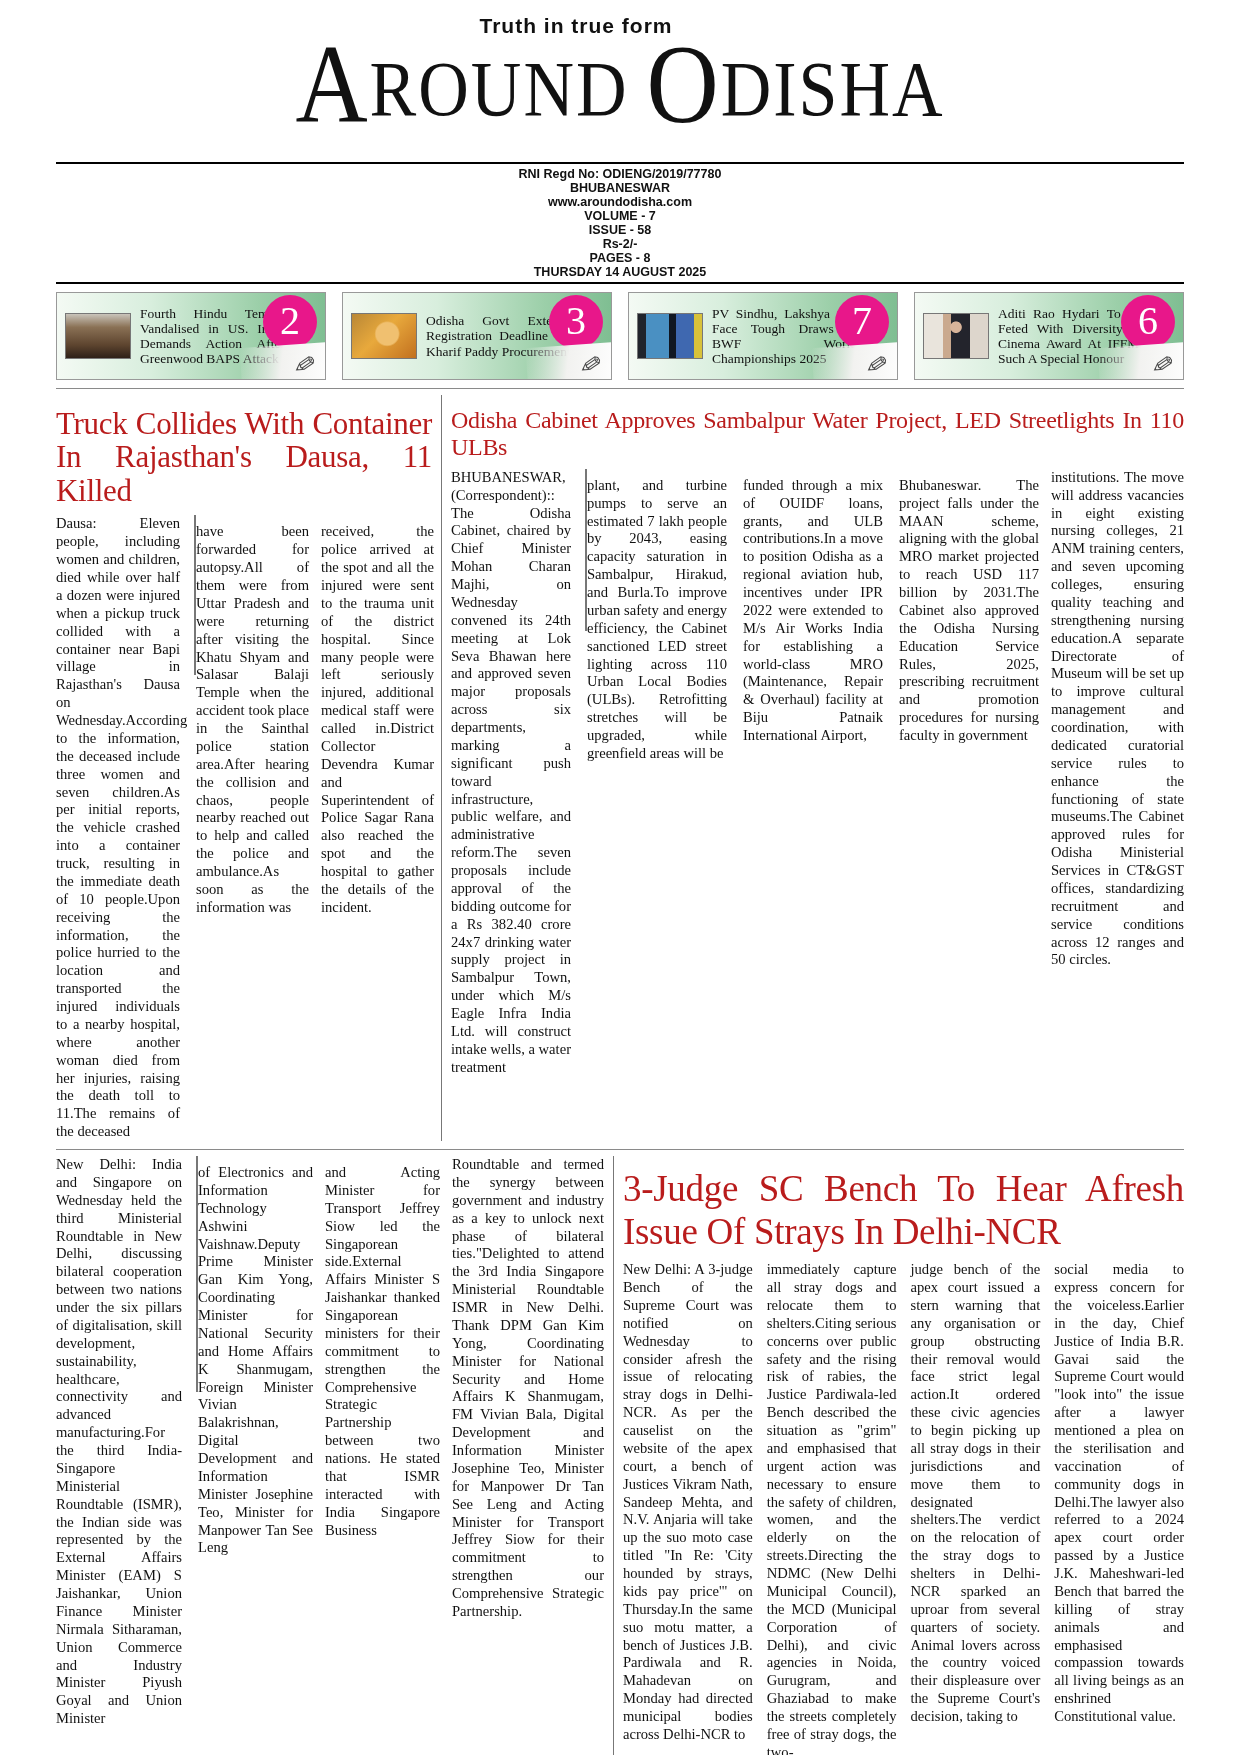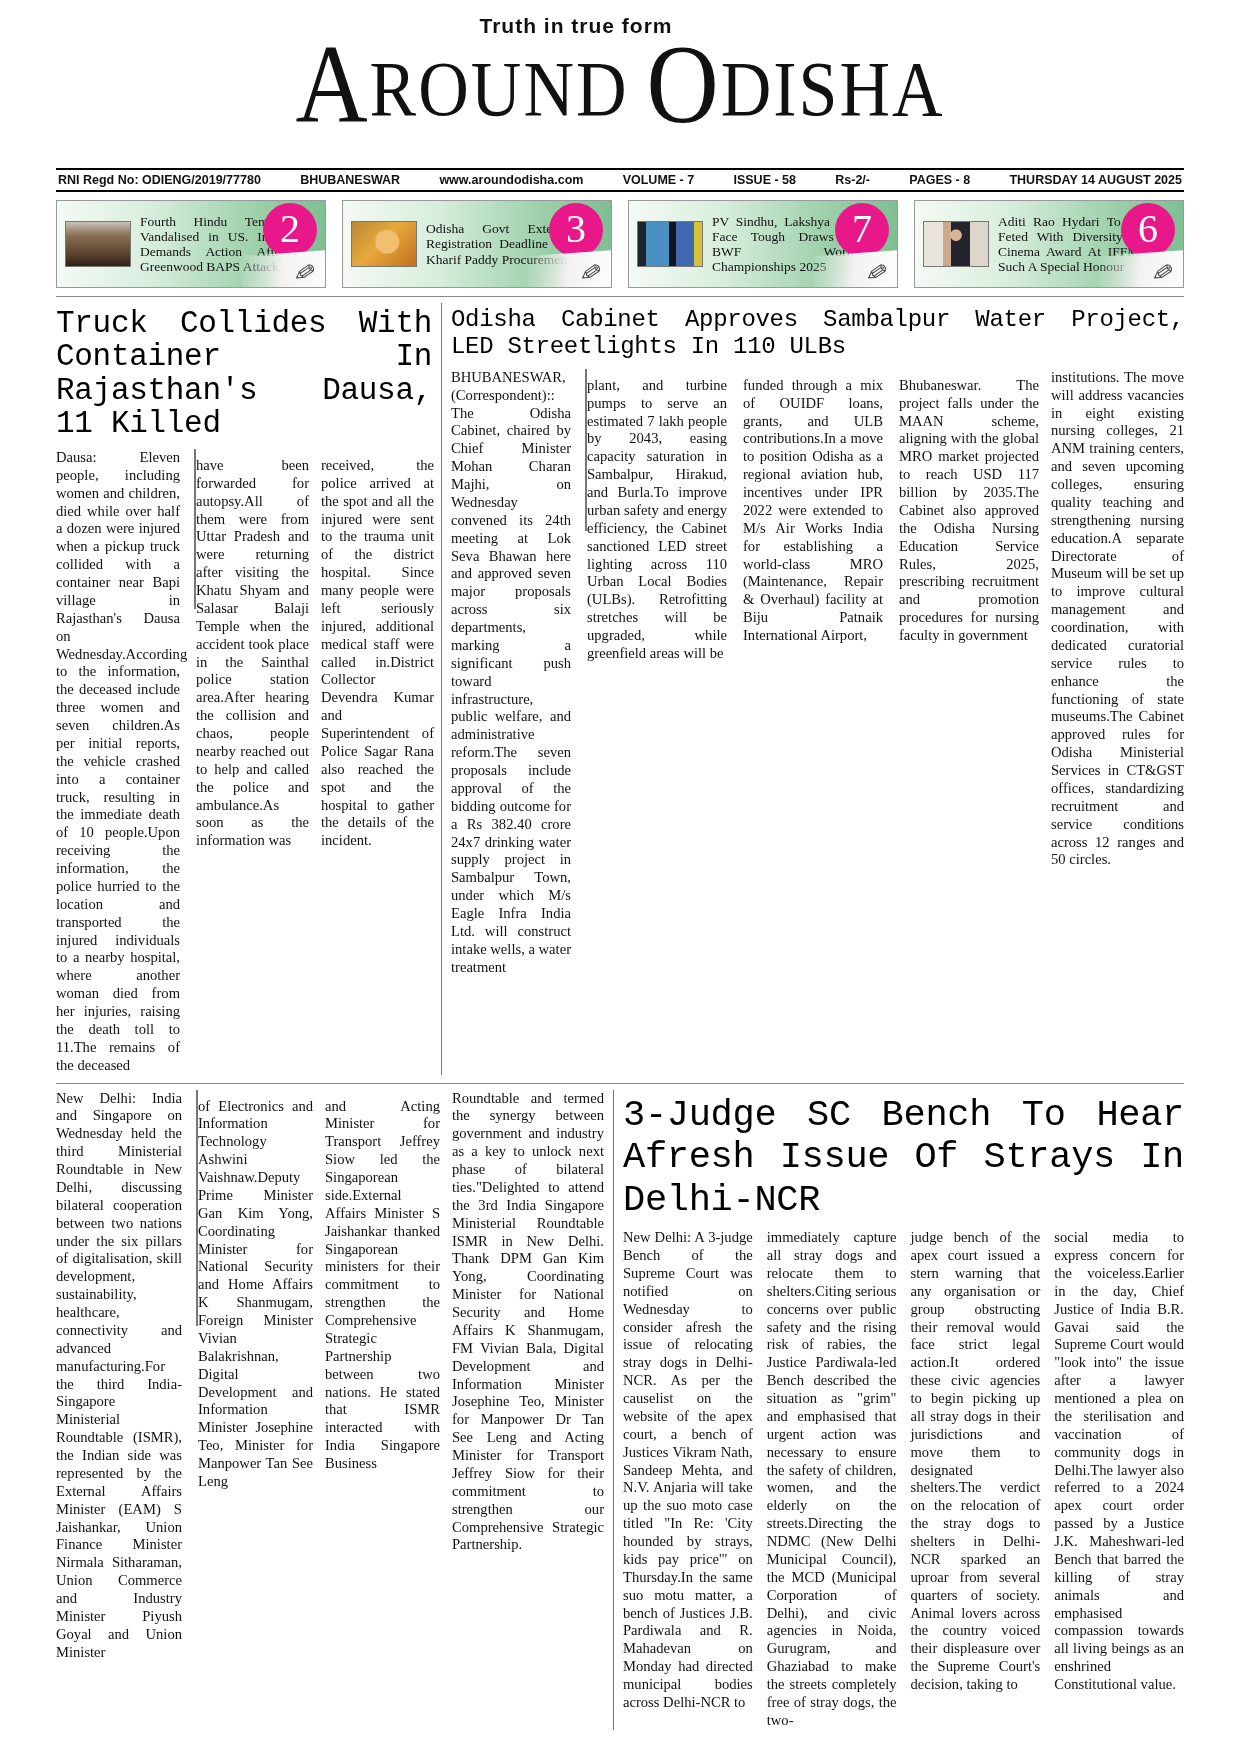--- a/index.html
+++ b/index.html
@@ -12,21 +12,21 @@
              font-weight:bold; font-size:21px; letter-spacing:1px; }
   .masthead-title { text-align:center; font-size:70px; line-height:.95; letter-spacing:2px;
                     transform:scaleY(1.12); transform-origin:top; margin-top:2px; height:104px; }
   .masthead-title .bigcap { font-size:100px; line-height:.8; vertical-align:-6px; }
   .masthead-title .word2 { margin-left:18px; }
 
   
   .infobar { display:flex; justify-content:space-between; align-items:center;
              border-top:2px solid #000; border-bottom:2px solid #000;
              font-family:"Liberation Sans", sans-serif; font-weight:bold; font-size:12.5px;
-             padding:3px 2px; margin-top:24px; white-space:nowrap; }
+             padding:3px 2px; margin-top:18px; white-space:nowrap;flex-direction:column; }
 
   
   .teasers { display:flex; gap:16px; margin:8px 0 6px 0; }
   .teaser { flex:1; position:relative; height:88px; border:1px solid #999;
             background:linear-gradient(90deg,#f4faf4 0%, #d8eedd 35%, #9ccfa9 75%, #7fbe92 100%);
             display:flex; align-items:center; padding:6px 40px 6px 8px; overflow:hidden; }
   .teaser-photo { width:66px; height:46px; border:1px solid #555; flex:0 0 auto; margin-right:9px; }
   .tp1 { background:linear-gradient(180deg,#c9c4bb 0%,#8a7155 30%,#5e452f 70%,#2e2018 100%); }
   .tp2 { background:radial-gradient(circle at 55% 45%, #f0c070 0 26%, transparent 30%),
                linear-gradient(135deg,#b98736 0%,#e8a93c 45%,#c2701f 100%); }
@@ -38,21 +38,21 @@
            background:#e8178a; color:#fff; font-size:40px; text-align:center; line-height:52px; }
   .pen-wedge { position:absolute; right:-6px; bottom:-14px; width:90px; height:48px;
                background:linear-gradient(100deg, rgba(255,255,255,0) 0%, #f2f2f0 45%, #ffffff 100%);
                transform:rotate(-4deg); }
   .pen-icon { position:absolute; right:10px; bottom:0px; font-size:26px; color:#4a4a4a;
               transform:rotate(100deg); font-family:"DejaVu Sans", sans-serif; }
 
   
   .band { display:flex; border-top:1px solid #8a8a8a; padding-top:6px; margin-top:8px; }
   .vdiv { width:1px; background:#777; margin:0 9px; align-self:stretch; }
-  .headline { font-weight:400; color:#000000; margin:4px 0 8px 0; text-align:justify; letter-spacing:-.3px;font-family:Liberation Mono, monospace; }
+  .headline { font-weight:400; color:#b91c1c; margin:12px 0 8px 0; text-align:justify; letter-spacing:-.3px; }
   .h-truck   { font-size:31px; line-height:1.08; }
   .h-cabinet { font-size:24px; line-height:1.12; }
   .h-indsg   { font-size:26px; line-height:1.18; }
   .h-sc      { font-size:37px; line-height:1.15; }
 
   .cols { display:flex;justify-content:flex-end; }
   .bodycol { font-size:14.6px; line-height:1.225; text-align:justify; }
   .gap { width:14px; flex:0 0 auto; }
 
   .photo { border:1px solid #777; position:relative; overflow:hidden; }
@@ -162,21 +162,21 @@
               <path d="M0,66 C130,116 330,116 452,56 L452,66 C330,126 130,126 0,76 Z" fill="#b5743f"></path>
               <path d="M0,128 C140,175 320,175 452,118 L452,162 L0,162 Z" fill="#e6ddcc"></path>
               <path d="M0,124 C140,171 320,171 452,114 L452,124 C320,181 140,181 0,134 Z" fill="#c08049"></path>
             </svg>
           </div>
           <div class="subcols">
             <div class="bodycol" style="width:140px;">plant, and turbine pumps to serve an estimated 7 lakh people by 2043, easing capacity saturation in Sambalpur, Hirakud, and Burla.To improve urban safety and energy efficiency, the Cabinet sanctioned LED street lighting across 110 Urban Local Bodies (ULBs). Retrofitting stretches will be upgraded, while greenfield areas will be</div>
             <div class="gap" style="width:16px;"></div>
             <div class="bodycol" style="width:140px;">funded through a mix of OUIDF loans, grants, and ULB contributions.In a move to position Odisha as a regional aviation hub, incentives under IPR 2022 were extended to M/s Air Works India for establishing a world-class MRO (Maintenance, Repair &amp; Overhaul) facility at Biju Patnaik International Airport,</div>
             <div class="gap" style="width:16px;"></div>
-            <div class="bodycol" style="width:140px;">Bhubaneswar. The project falls under the MAAN scheme, aligning with the global MRO market projected to reach USD 117 billion by 2035.The Cabinet also approved the Odisha Nursing Education Service Rules, 2025, prescribing recruitment and promotion procedures for nursing faculty in government</div>
+            <div class="bodycol" style="width:140px;">Bhubaneswar. The project falls under the MAAN scheme, aligning with the global MRO market projected to reach USD 117 billion by 2031.The Cabinet also approved the Odisha Nursing Education Service Rules, 2025, prescribing recruitment and promotion procedures for nursing faculty in government</div>
           </div>
         </div>
         <div class="gap"></div>
         <div class="bodycol" style="flex:1;">institutions. The move will address vacancies in eight existing nursing colleges, 21 ANM training centers, and seven upcoming colleges, ensuring quality teaching and strengthening nursing education.A separate Directorate of Museum will be set up to improve cultural management and coordination, with dedicated curatorial service rules to enhance the functioning of state museums.The Cabinet approved rules for Odisha Ministerial Services in CT&amp;GST offices, standardizing recruitment and service conditions across 12 ranges and 50 circles.</div>
       </div>
     </div>
   </div>
 
   <div class="band">
     <div style="width:548px; flex:0 0 auto;">

